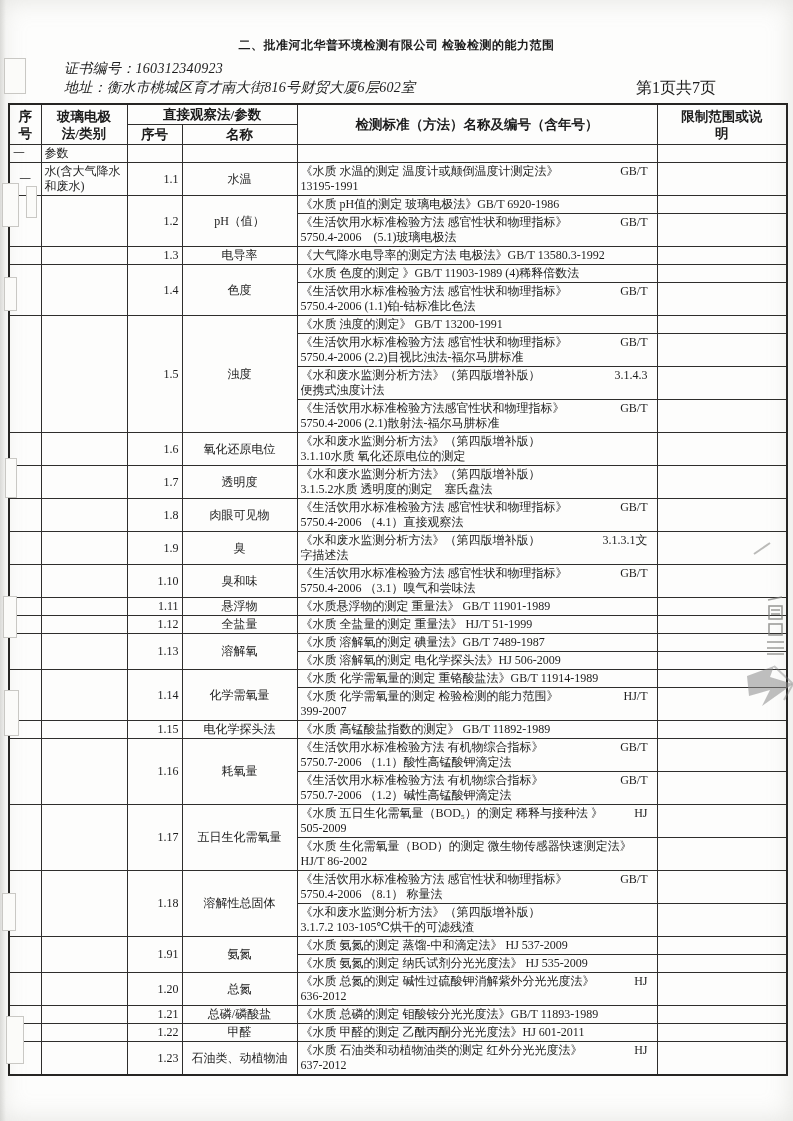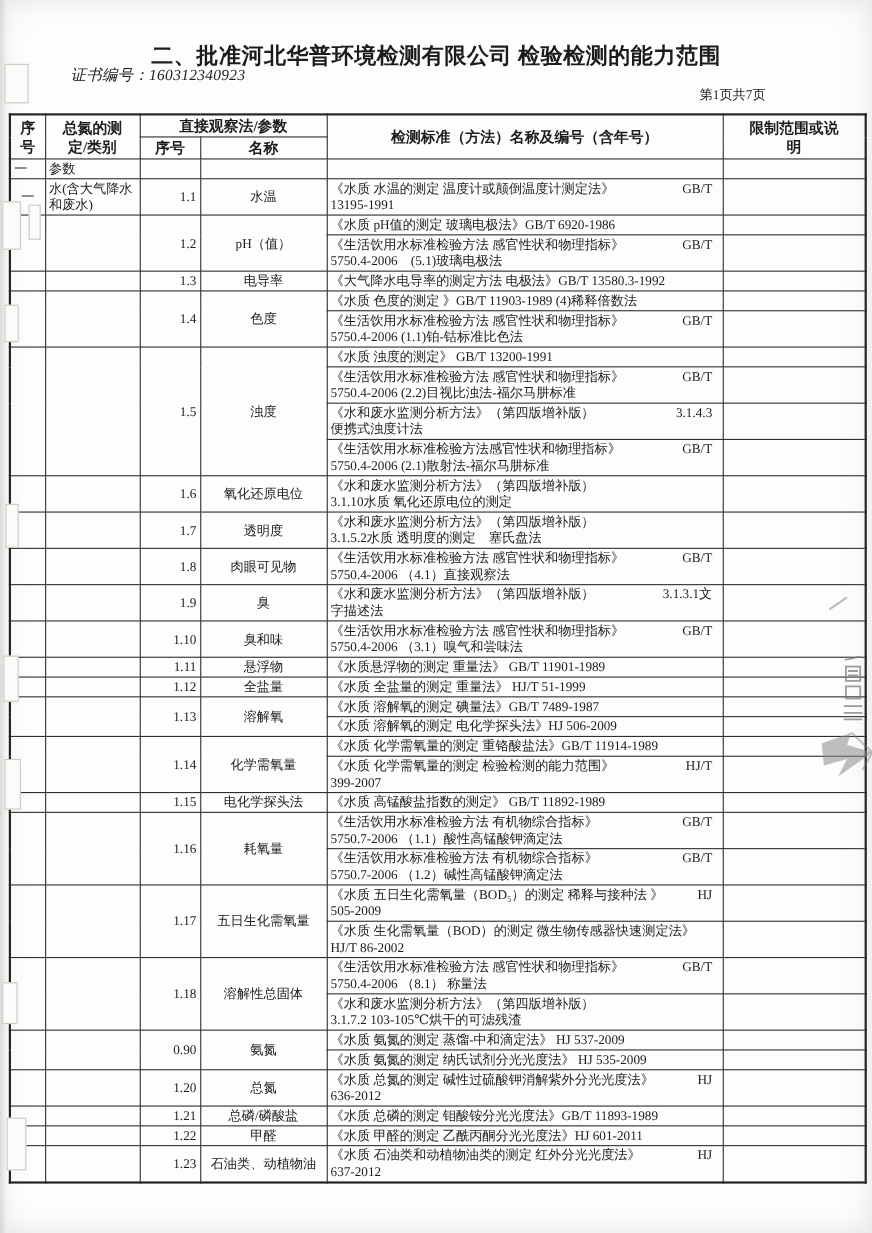--- a/index.html
+++ b/index.html
@@ -13,27 +13,27 @@
   .page{
     position:relative;
     width:793px;height:1121px;
     background:#fdfdfc;
     box-shadow:inset 0 0 26px rgba(160,160,155,.28);
     overflow:hidden;
   }
   .title{
     position:absolute;top:37px;left:0;width:100%;
     text-align:center;
-    font-size:20px;font-weight:bold;letter-spacing:.5px;
+    font-size:12px;font-weight:bold;letter-spacing:.5px;
   }
   .info-line{position:absolute;left:64px;font-size:14px;letter-spacing:.3px;font-style:italic;}
   .cert{top:60px;}
   .addr{top:79px;}
   .page-indicator{
-    position:absolute;top:78px;left:636px;font-size:12px;
+    position:absolute;top:78px;left:636px;font-size:16px;
   }
   table.doc{
     position:absolute;top:103px;left:8px;
     width:778px;
     border-collapse:collapse;table-layout:fixed;
     font-size:12px;
   }
   table.doc,table.doc td,table.doc th{
     border:1px solid #2f2e2c;
   }
@@ -70,39 +70,40 @@
 </head>
 <body>
 
 <div class="page">
   <div class="edge-shade"></div>
 
   <div class="title">二、批准河北华普环境检测有限公司 检验检测的能力范围</div>
 
   <div class="info-line cert"><span>证书编号：</span><span>160312340923</span></div>
 
+  <div class="info-line addr"><span>地址：</span><span>衡水市桃城区育才南大街816号财贸大厦6层602室</span></div>
 
   <div class="page-indicator">第1页共7页</div>
 
   <table class="doc">
     <colgroup>
       <col style="width:32px">
         <col style="width:86px">
         <col style="width:55px">
       <col style="width:115px">
         <col style="width:360px">
         <col style="width:130px">
     </colgroup>
     <thead>
       <tr>
         <th rowspan="2">
             <div class="hwrap">序号</div>
           </th>
         <th rowspan="2">
-            <div class="hwrap w64">总氮的测定/类别</div>
+            <div class="hwrap w64">玻璃电极法/类别</div>
           </th>
         <th colspan="2">
             <div class="hwrap">直接观察法/参数</div>
           </th>
         <th rowspan="2">
             <div class="hwrap">检测标准（方法）名称及编号（含年号）</div>
           </th>
         <th rowspan="2">
             <div class="hwrap w88">限制范围或说明</div>
           </th>
@@ -421,21 +422,21 @@
         <tr>
           <td class="c-std">
             <div class="line">《水和废水监测分析方法》（第四版增补版）</div>
             <div class="line">3.1.7.2 103-105℃烘干的可滤残渣</div>
           </td>
           <td></td>
         </tr>
         <tr>
           <td class="c-seq" rowspan="2"></td>
           <td class="c-cat" rowspan="2"></td>
-          <td class="c-idx" rowspan="2">0.90</td>
+          <td class="c-idx" rowspan="2">1.91</td>
           <td class="c-name" rowspan="2">氨氮</td>
           <td class="c-std">
             <div class="line">《水质 氨氮的测定 蒸馏-中和滴定法》 HJ 537-2009</div>
           </td>
           <td></td>
         </tr>
         <tr>
           <td class="c-std">
             <div class="line">《水质 氨氮的测定 纳氏试剂分光光度法》 HJ 535-2009</div>
           </td>

